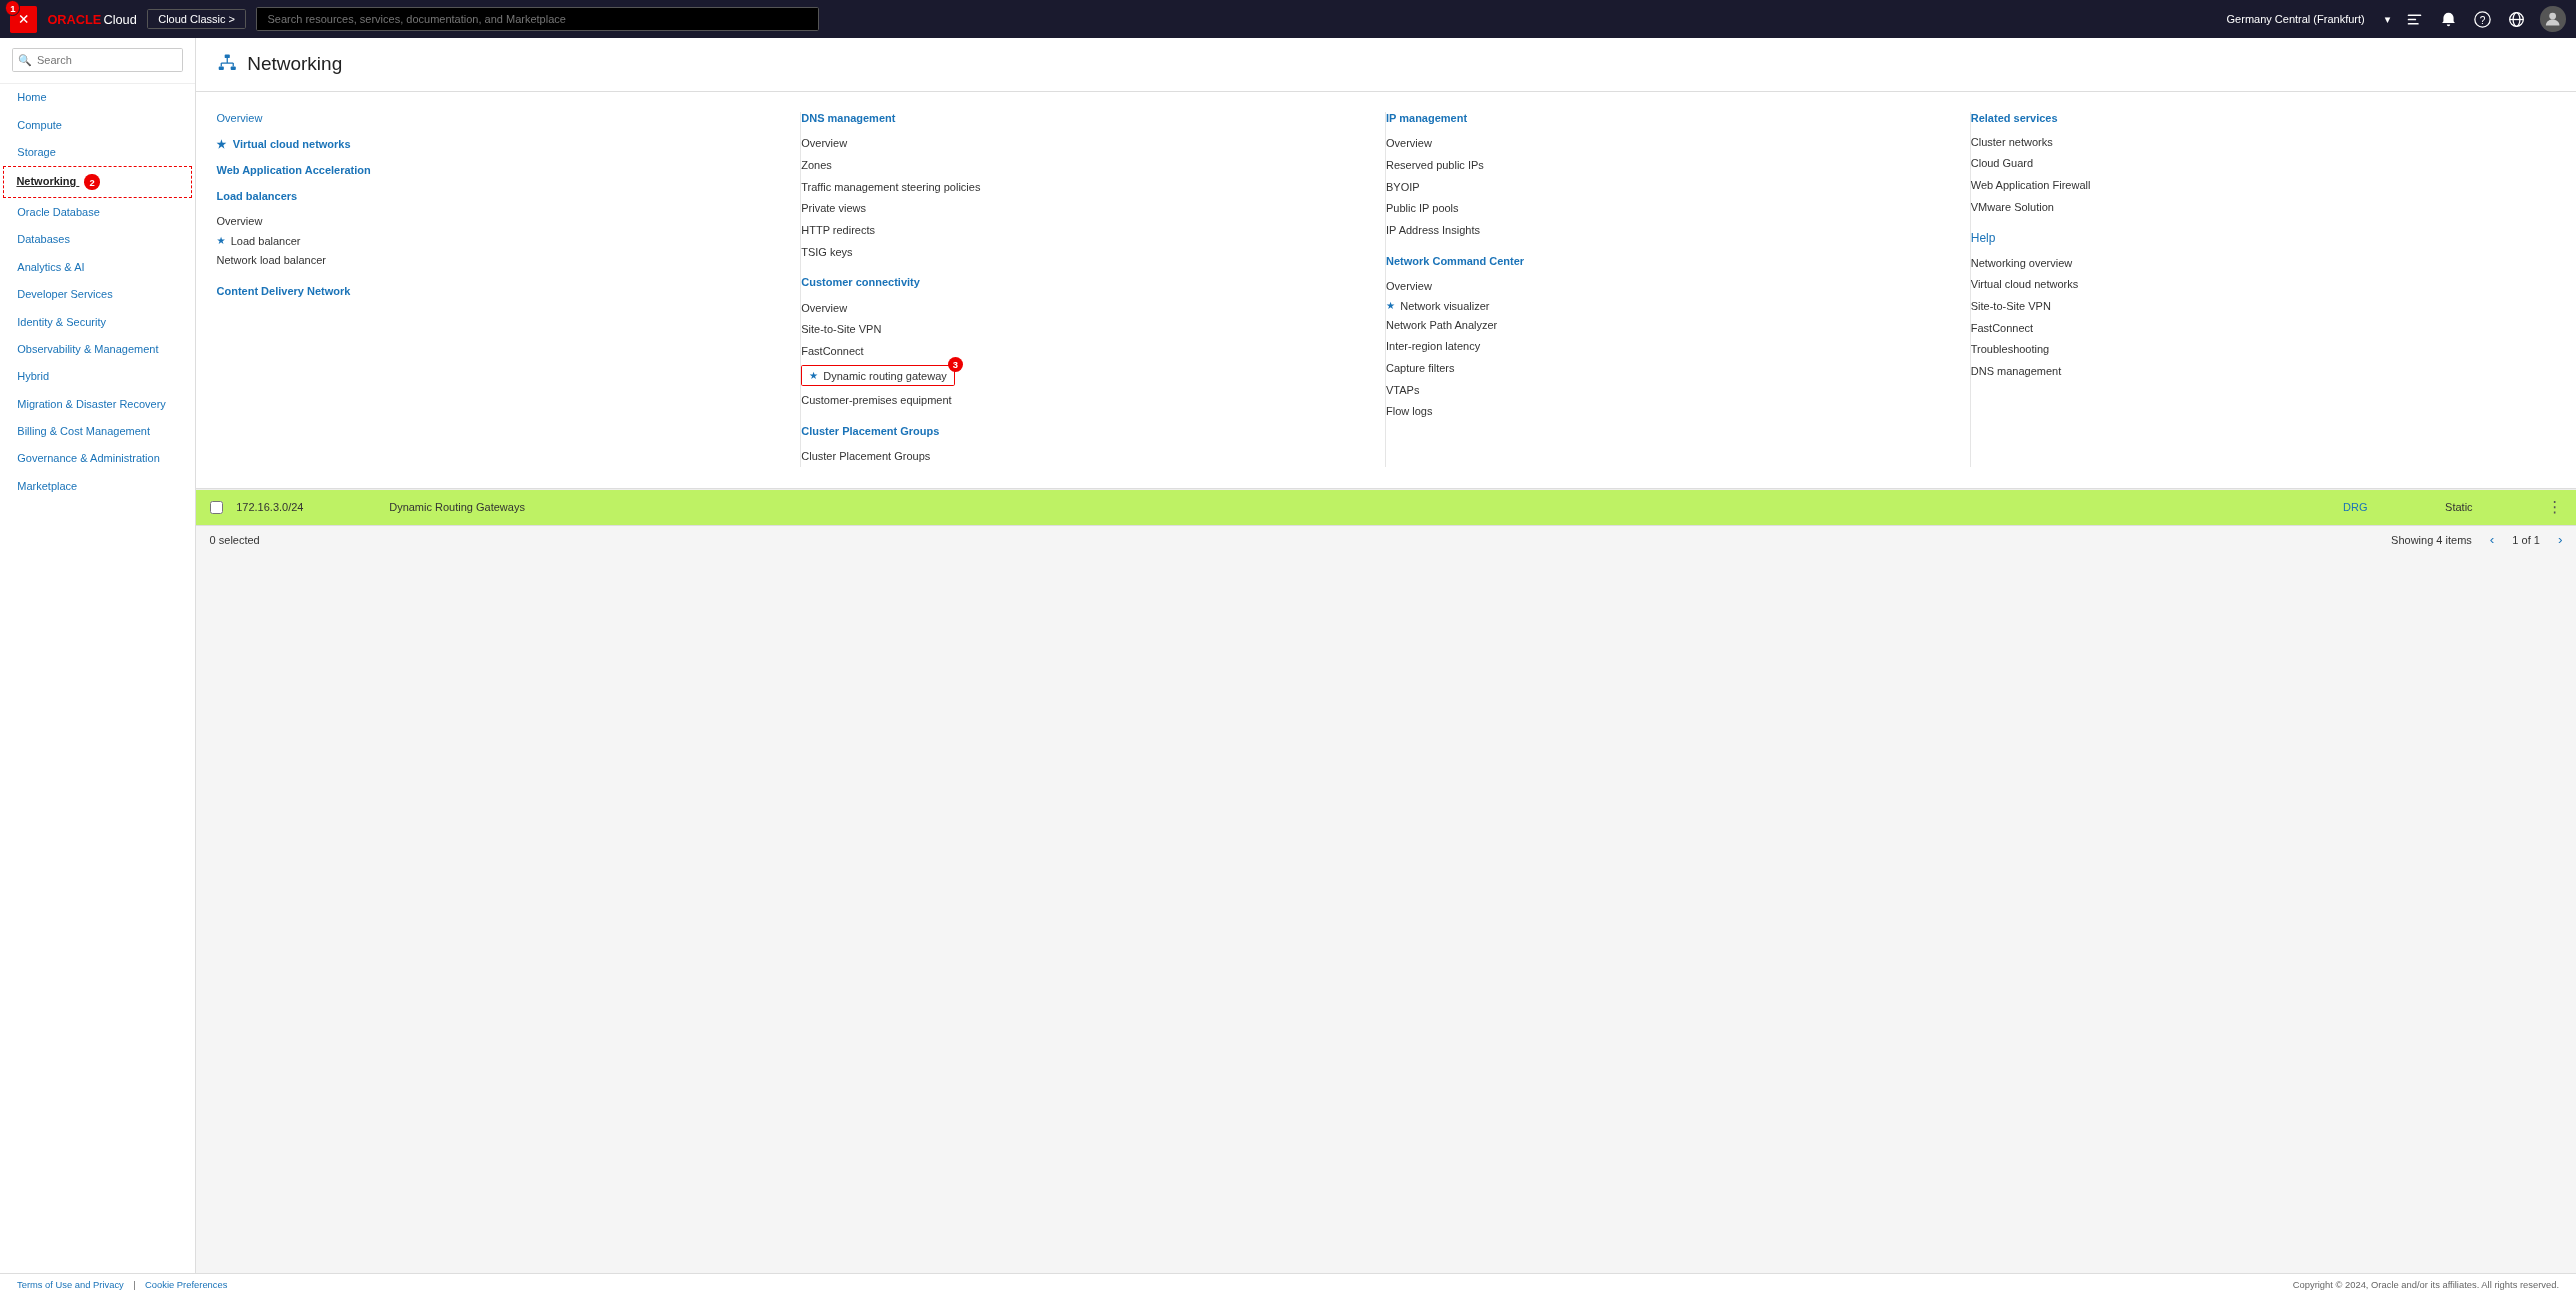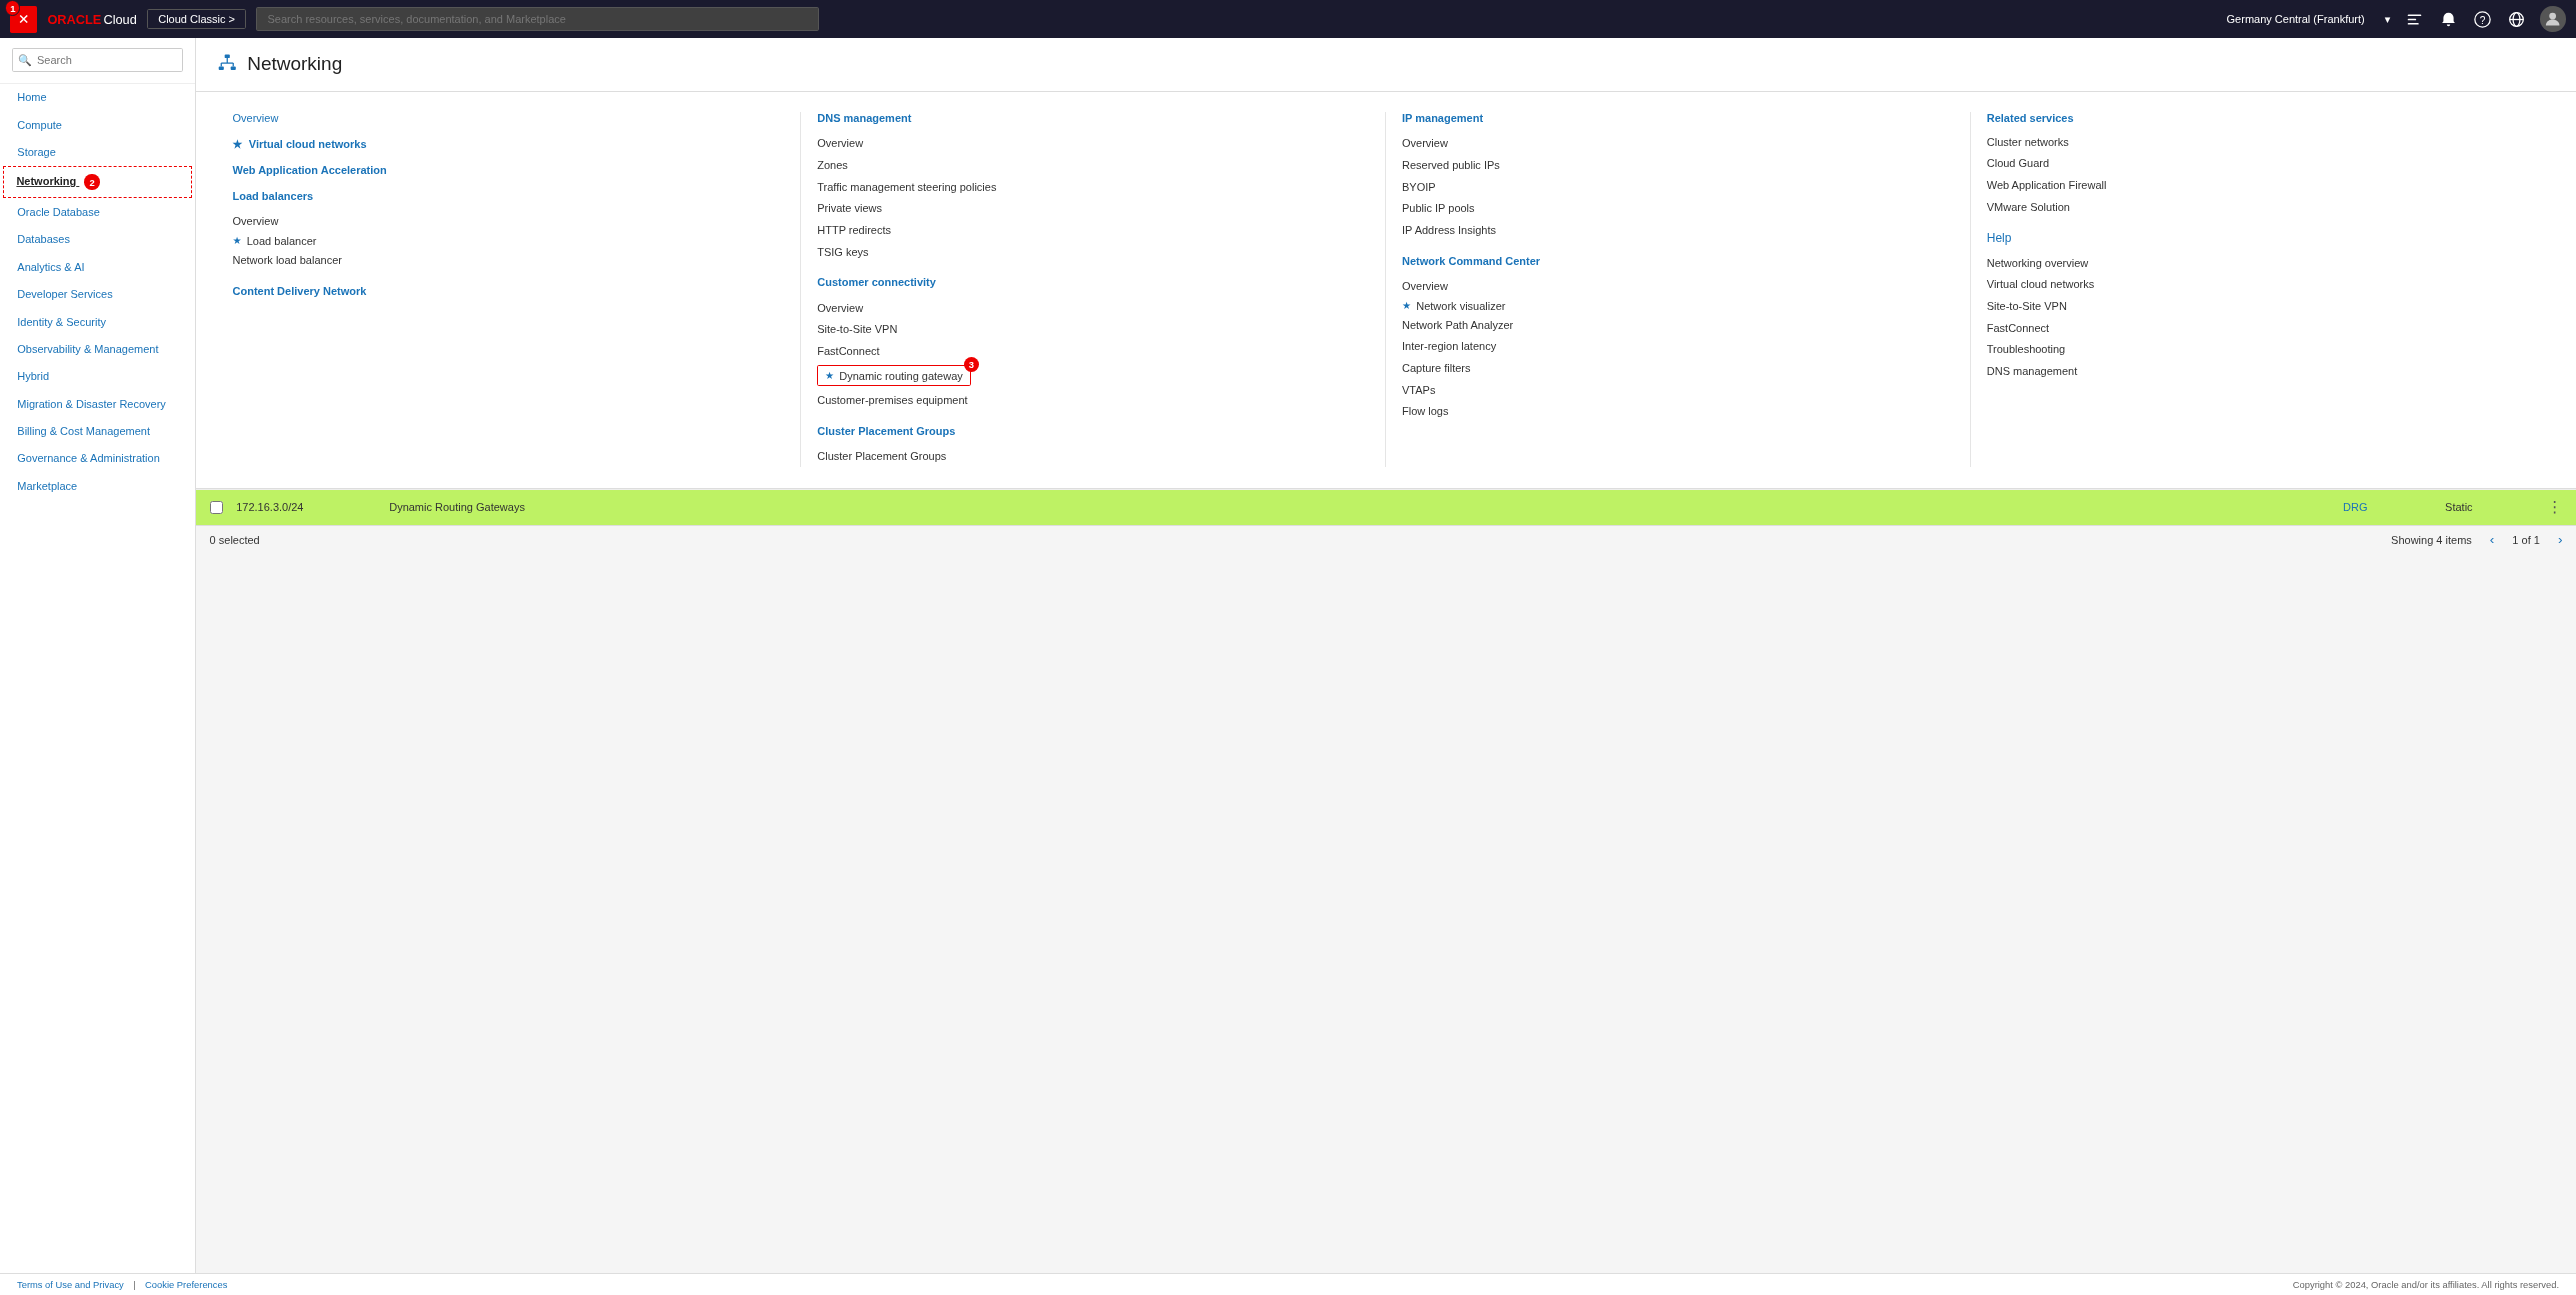--- a/index.html
+++ b/index.html
@@ -20,21 +20,21 @@
       border-radius: 50%; width: 15.3px; height: 15.3px; font-size: 9.4px; font-weight: bold;
       display: flex; align-items: center; justify-content: center; border: 1.7px solid #1a1a2e;
     }
     .oracle-logo { display: flex; align-items: center; gap: 2px; color: #fff; font-size: 12.8px; font-weight: 300; }
     .oracle-logo .oracle-text { color: #e00; font-weight: bold; font-size: 12.8px; }
     .cloud-classic-btn {
       background: transparent; color: #fff; border: 0.9px solid #555; padding: 3.4px 10.2px;
       border-radius: 1.7px; cursor: pointer; font-size: 11px; display: flex; align-items: center; gap: 5.1px;
     }
     .nav-search {
-      flex: 1; max-width: 563px; background: #404040; border: 0.9px solid #555; border-radius: 1.7px;
+      flex: 1; max-width: 563px; background: #000000; border: 0.9px solid #555; border-radius: 1.7px;
       padding: 5.1px 10.2px; color: #ccc; font-size: 11px; outline: none;
     }
     .nav-right { margin-left: auto; display: flex; align-items: center; gap: 13.6px; color: #fff; }
     .nav-region { display: flex; align-items: center; gap: 20px; cursor: pointer; font-size: 11px; }
     .nav-icon { width: 20.5px; height: 20.5px; display: flex; align-items: center; justify-content: center; cursor: pointer; }
     .nav-avatar { width: 25.6px; height: 25.6px; border-radius: 50%; background: #555; display: flex; align-items: center; justify-content: center; cursor: pointer; }
 
     
     .main-wrapper { display: flex; margin-top: 38px; height: calc(100vh - 38px); }
 
@@ -81,21 +81,21 @@
       border-bottom: 0.9px solid #ddd;
     }
     .networking-icon { color: #1a73b8; font-size: 17px; }
     .networking-title { font-size: 19px; font-weight: 400; color: #222; }
 
     
     .megamenu {
       background: #fff; padding: 20.5px; display: grid;
       grid-template-columns: 1fr 1fr 1fr 1fr; gap: 0; border-bottom: 0.9px solid #ddd;
     }
-    .menu-col { padding: 0 27px 0 0; margin-left: 16px; }
+    .menu-col { padding: 0 27px 0 0; }
     .menu-section-title {
       color: #1a73b8; font-size: 11px; font-weight: bold; margin-bottom: 8.5px; margin-top: 13.6px;
     }
     .menu-section-title:first-child { margin-top: 0; }
     .menu-link {
       display: block; color: #333; font-size: 11px; text-decoration: none;
       padding: 2.6px 0; line-height: 1.5;
     }
     .menu-link-featured {
       display: flex; align-items: center; gap: 5.1px; color: #333; font-size: 11px;

